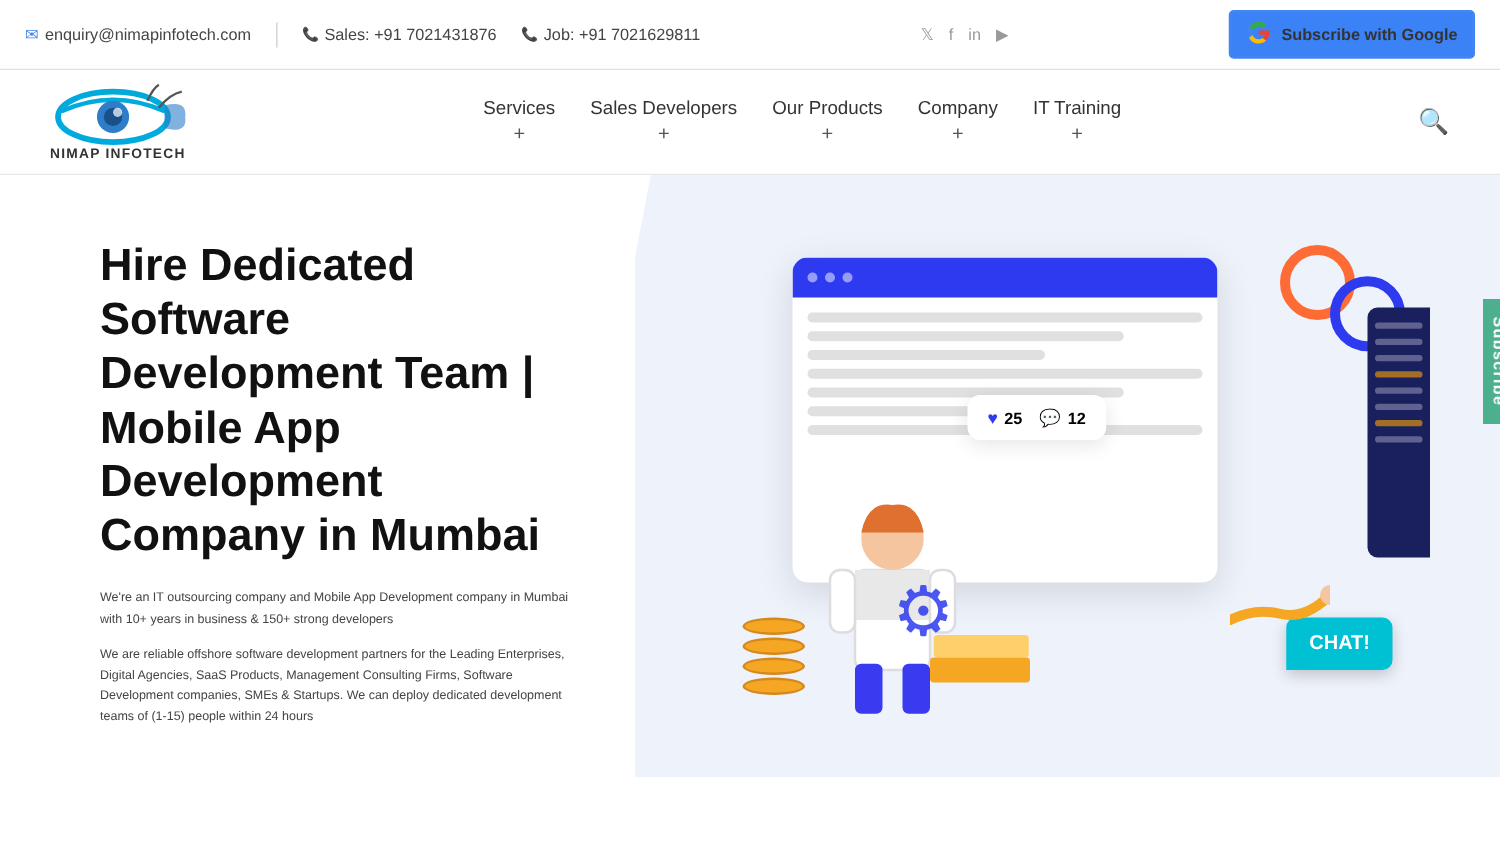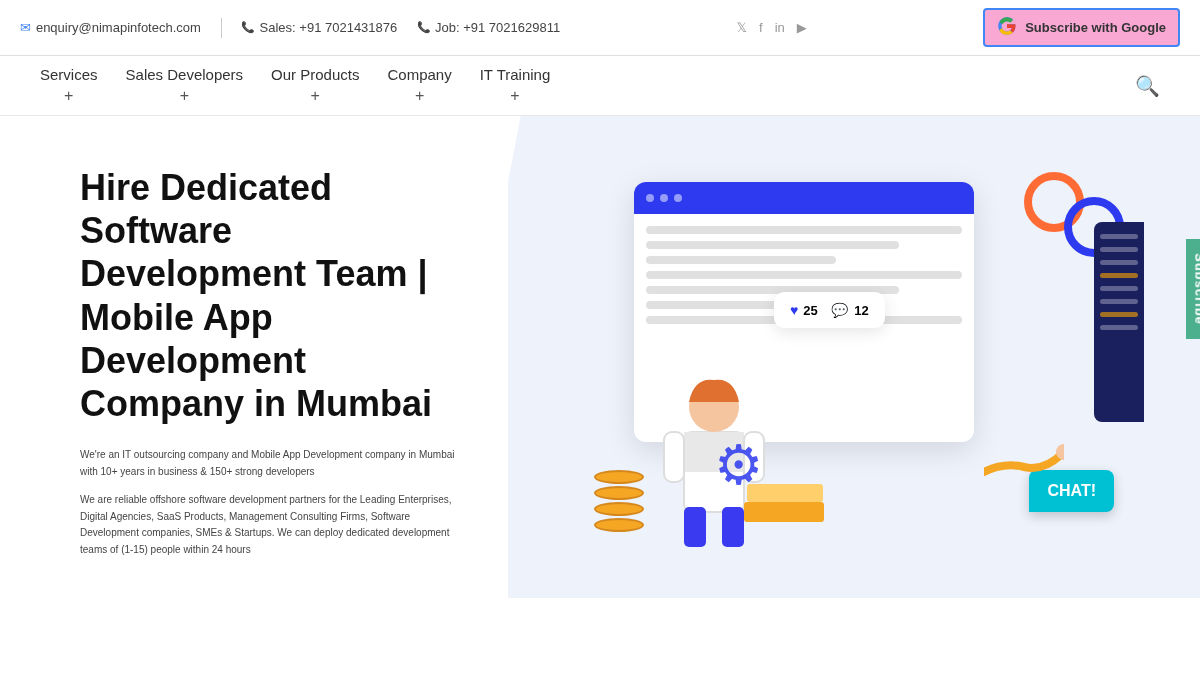--- a/index.html
+++ b/index.html
@@ -53,21 +53,21 @@
       display: flex;
       align-items: center;
       gap: 8px;
       border: 2px solid #4285f4;
       border-radius: 4px;
       padding: 6px 12px;
       cursor: pointer;
       font-size: 13px;
       font-weight: bold;
       color: #333;
-      background: #f9a8d4;
+      background: #3b82f6;
     }
 
     
     .navbar {
       display: flex;
       align-items: center;
       justify-content: space-between;
       padding: 10px 40px;
       border-bottom: 1px solid #e8e8e8;
       background: #fff;
@@ -378,20 +378,42 @@
           <path fill="#FBBC05" d="M24 45c5.5 0 10.5-1.9 14.4-5l-6.7-5.5C29.6 36.2 26.9 37 24 37c-5.6 0-10.2-3.4-11.7-8.4l-6.9 5.3C8.6 41 15.8 45 24 45z"></path>
           <path fill="#EA4335" d="M44.5 20H24v8.5h11.7c-.8 2.3-2.2 4.2-4.1 5.5l6.7 5.5C41.7 36.2 44.5 30.5 44.5 24c0-1.4-.1-2.7-.5-4z"></path>
         </svg>
       </span>
       <span>Subscribe with Google</span>
     </button>
   </div>
 </div>
 
 <nav class="navbar">
+  <div class="logo-area">
+    <div class="logo-svg-wrapper">
+      <svg viewBox="0 0 120 60" width="110" height="55">
+
+        <ellipse cx="55" cy="30" rx="48" ry="22" fill="none" stroke="#00aadd" stroke-width="5"></ellipse>
+
+        <path d="M10 25 Q55 5 100 25" fill="none" stroke="#00aadd" stroke-width="4"></path>
+
+        <circle cx="55" cy="30" r="14" fill="#2d7dc8"></circle>
+
+        <circle cx="55" cy="30" r="8" fill="#1a4f8a"></circle>
+
+        <circle cx="59" cy="26" r="4" fill="white" opacity="0.7"></circle>
+
+        <path d="M95 22 Q105 10 115 8" fill="none" stroke="#555" stroke-width="2"></path>
+        <path d="M85 16 Q90 5 95 2" fill="none" stroke="#555" stroke-width="2"></path>
+
+        <path d="M100 20 Q120 15 118 30 Q120 45 100 40" fill="#2d7dc8" opacity="0.6"></path>
+      </svg>
+    </div>
+    <span class="logo-text">NIMAP INFOTECH</span>
+  </div>
 
   <ul class="nav-links">
     <li>
       <a href="#">
         <span>Services</span>
         <span class="plus">+</span>
       </a>
     </li>
     <li>
       <a href="#">

